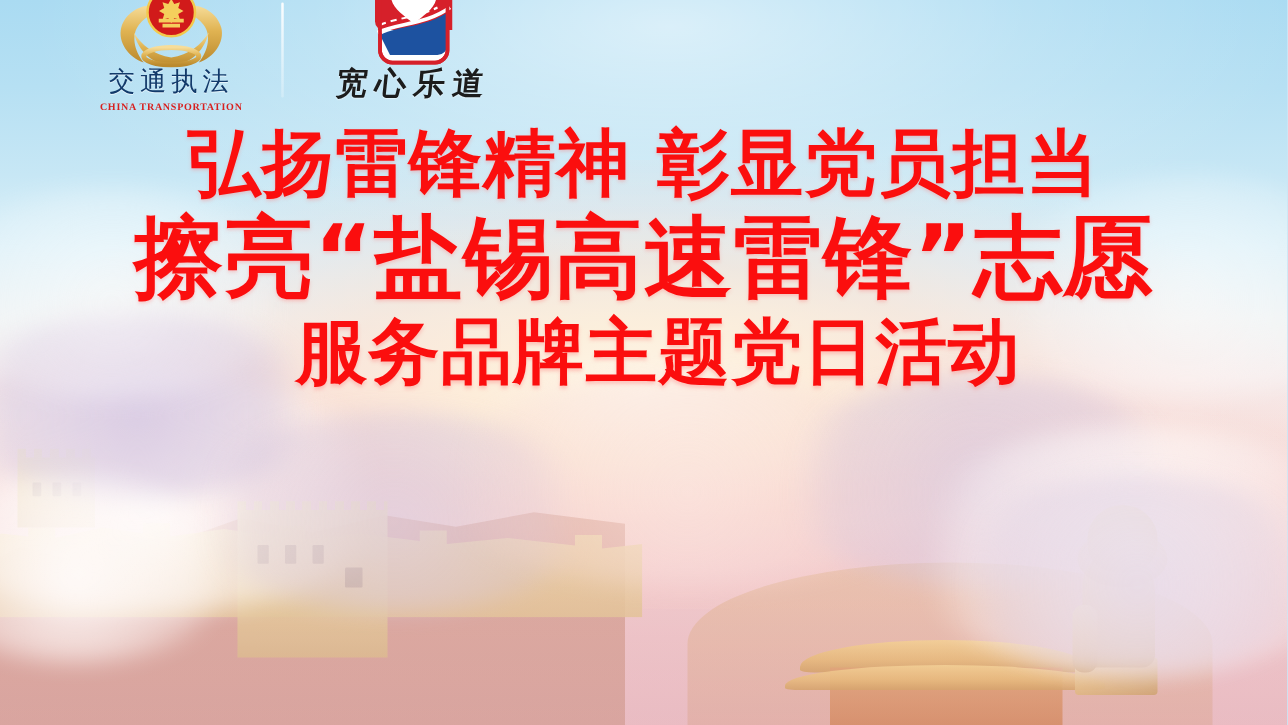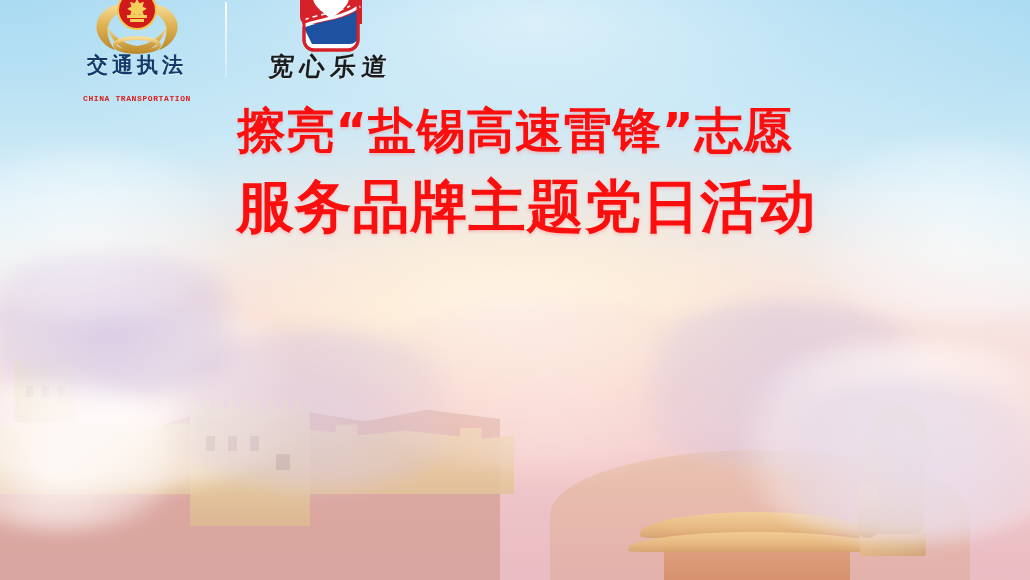--- a/index.html
+++ b/index.html
@@ -102,27 +102,27 @@
     pointer-events:none;
   }
 
   
   .logos{position:absolute;left:0;top:0;width:420px;height:104px;}
   .logo-left{position:absolute;left:62px;top:-4px;width:150px;text-align:center;}
   .emblem{position:relative;width:92px;height:58px;margin:0 auto;}
   .emblem svg{display:block;}
   .logo-cn{
     font-family:"DejaVu Sans","Liberation Sans",sans-serif;
-    font-weight:bold;font-size:21px;color:#123a6b;letter-spacing:4px;
+    font-weight:normal;font-size:21px;color:#123a6b;letter-spacing:4px;
     line-height:1;margin-top:1px;text-shadow:0 1px 0 rgba(255,255,255,.6);
   }
   .logo-en{
-    font-family:Liberation Mono, monospace;
+    font-family:Liberation Serif, serif;
     font-weight:bold;font-size:8px;color:#d8201f;letter-spacing:.6px;
-    margin-top:18px;
+    margin-top:5px;
   }
   .divider{
     position:absolute;left:225px;top:2px;width:2px;height:76px;
     background:linear-gradient(180deg,rgba(255,255,255,.95),rgba(255,255,255,.25));
     border-radius:2px;
   }
   .logo-right{position:absolute;left:246px;top:-8px;width:170px;text-align:center;}
   .brandmark{width:62px;height:62px;margin:0 auto;}
   .logo-calli{
     font-family:"DejaVu Serif","Liberation Serif",serif;
@@ -139,21 +139,21 @@
   .title-line{
     font-family:"DejaVu Sans","Liberation Sans",sans-serif;
     font-weight:bold;
     font-size:58px;
     line-height:76px;
     color:#fb0e0e;
     letter-spacing:1px;
     white-space:nowrap;
     text-shadow:0 2px 3px rgba(255,120,120,.35);
   }
-  .title-line.l2{font-size:48px;}
+  .title-line.l2{font-size:71px;}
   .title-line.l3{font-size:57px;padding-left:23px;}
 
   .subtitles{
     position:absolute;left:0;top:392px;width:1030px;text-align:center;
   }
   .sub-line{
     font-family:"DejaVu Sans","Liberation Sans",sans-serif;
     font-weight:bold;font-size:31px;line-height:38px;
     color:#f50f0f;letter-spacing:1px;white-space:nowrap;
     text-shadow:0 1px 2px rgba(255,150,150,.3);
@@ -258,18 +258,19 @@
           <path d="M2 34 C20 26 40 28 60 14" stroke="#ffffff" stroke-width="3" fill="none"></path>
           <path d="M4 28 C18 22 34 22 50 14" stroke="#ffffff" stroke-width="1.6" fill="none" stroke-dasharray="5 4"></path>
           <rect x="4" y="-12" width="54" height="70" rx="10" fill="none" stroke="#d6202a" stroke-width="3"></rect>
         </svg>
       </div>
       <div class="logo-calli">宽心乐道</div>
     </div>
   </div>
 
   <div class="titles">
+    <div class="title-line l1">弘扬雷锋精神 彰显党员担当</div>
     <div class="title-line l2">擦亮“盐锡高速雷锋”志愿</div>
     <div class="title-line l3">服务品牌主题党日活动</div>
   </div>
 
 
 </div>
 
 </body></html>

